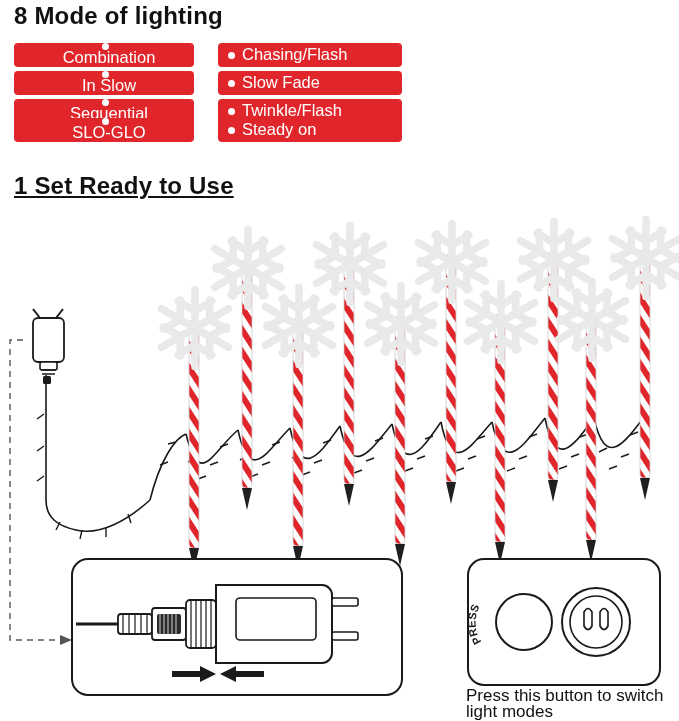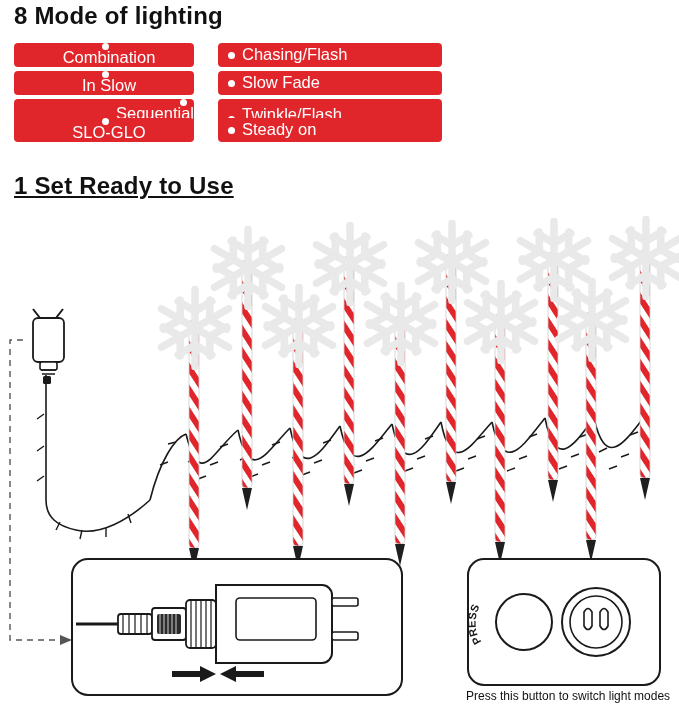--- a/index.html
+++ b/index.html
@@ -52,42 +52,42 @@
     width: 7px;
     height: 7px;
     border-radius: 50%;
     background: #ffffff;
     margin-right: 7px;
     flex: 0 0 auto;
   }
   .pill .lbl { line-height: 1; position: relative; top: -1px; }
 
   .col-a { left: 14px; width: 180px; flex-direction: column; }
-  .col-b { left: 218px; width: 224px; }
+  .col-b { left: 218px; width: 184px; }
   .row-1 { top: 43px; }
   .row-2 { top: 71px; }
-  .row-3 { top: 99px; align-items: flex-end; }
+  .row-3 { top: 99px; }
   .row-4 { top: 118px; }
 
   
   #illustration {
     position: absolute;
     left: 0;
     top: 200px;
     width: 679px;
     height: 521px;
   }
 
   
   #remote-caption {
     position: absolute;
     left: 466px;
     top: 688px;
     width: 210px;
-    font-size: 12px;
+    font-size: 17px;
     line-height: 16px;
     color: #111111;
   }
 </style>
 </head>
 <body>
 
 <div class="page">
 
   <div class="heading" id="heading-modes">8 Mode of lighting</div>

